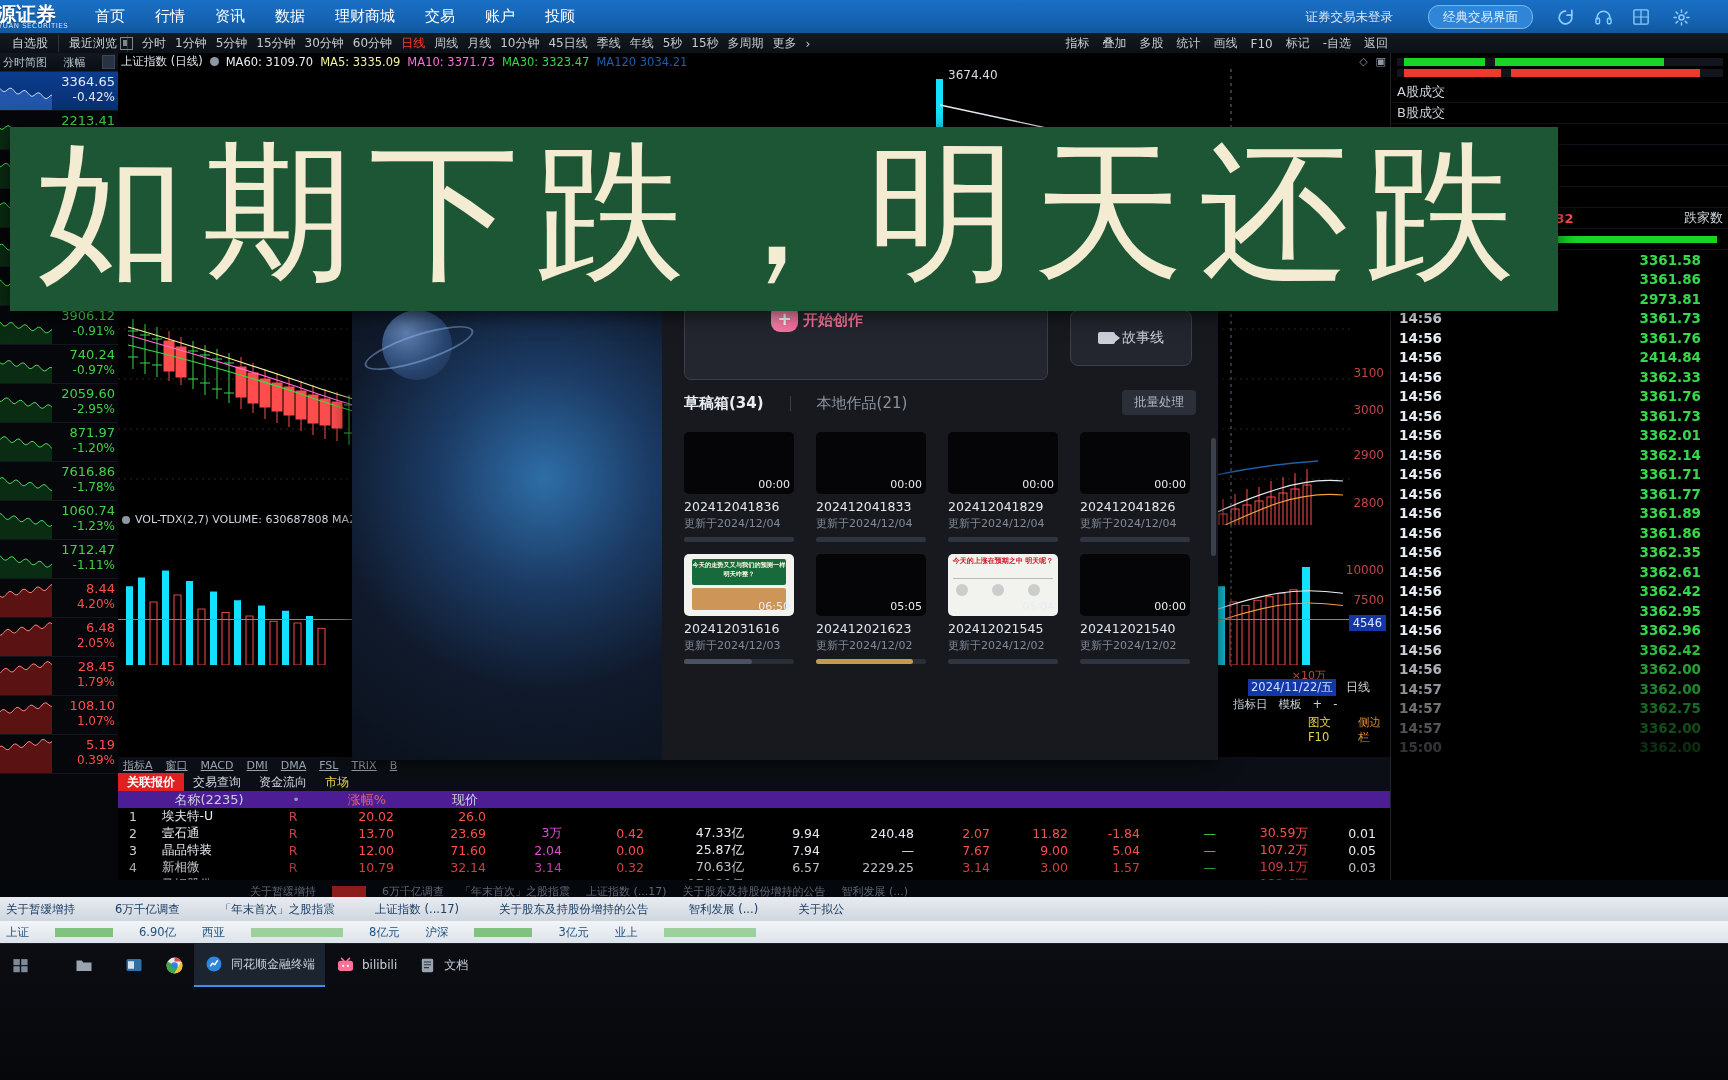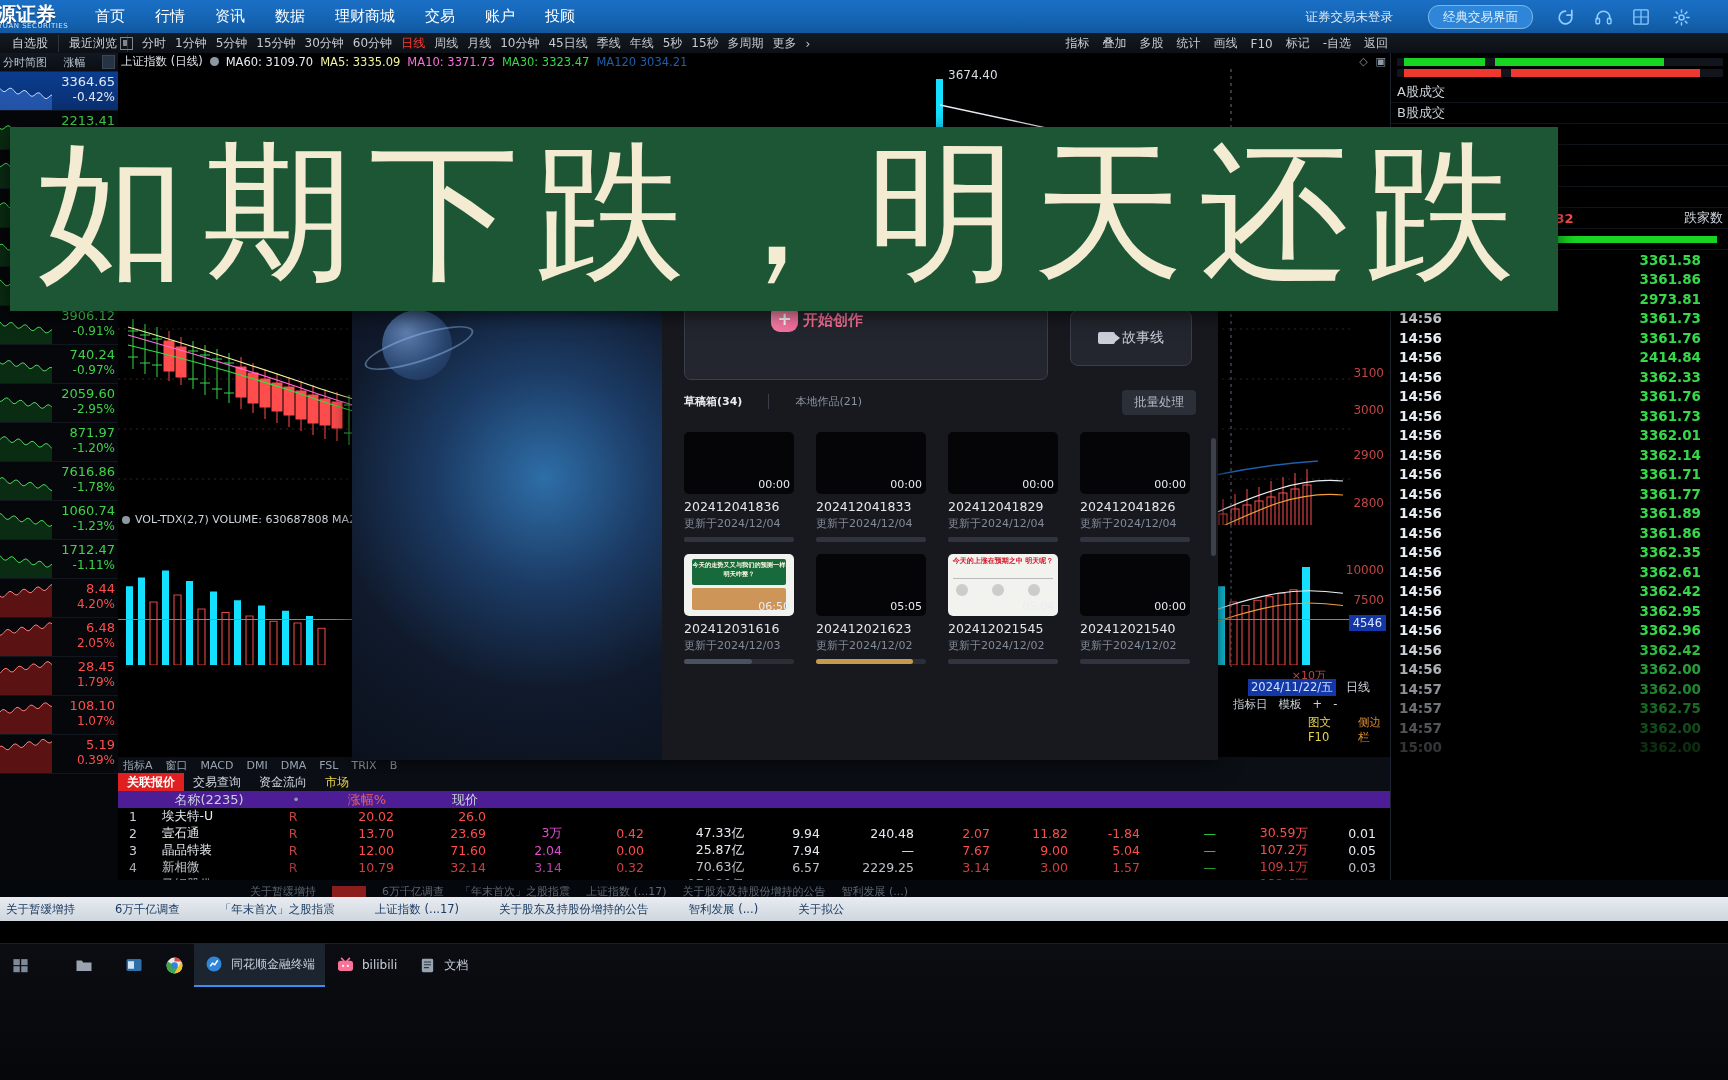--- a/index.html
+++ b/index.html
@@ -64,21 +64,21 @@
   .kchart{position:absolute;left:0;top:16px;width:1272px;height:600px;}
   .volpane{position:absolute;left:0;top:455px;width:1272px;height:160px;}
   .vol-title{position:absolute;left:4px;top:460px;color:#cfd6dd;font-size:11px;display:flex;align-items:center;gap:5px;}
   .vol-title .dot{width:8px;height:8px;border-radius:50%;background:#8d98a5;display:inline-block}
   .axis-lab{position:absolute;color:#c04545;font-size:12px;text-align:right;width:52px;}
   .datetag{position:absolute;background:#1437a8;color:#cfe0ff;font-size:11.5px;padding:1px 3px;}
   .pricetag{position:absolute;background:#1437a8;color:#dfe9ff;font-size:11.5px;padding:1px 4px;}
 
   
   .indicstrip{position:absolute;left:118px;top:757px;width:1272px;height:16px;background:#0b0f15;
-     color:#9aa4b0;font-size:11px;display:flex;align-items:center;gap:13px;padding-left:5px;overflow:hidden;}
+     color:#9aa4b0;font-size:11px;display:flex;align-items:center;gap:13px;padding-left:5px;overflow:hidden;text-decoration:underline;}
   .tabstrip{position:absolute;left:118px;top:773px;width:1272px;height:18px;background:#0b0f15;
      display:flex;align-items:center;gap:0px;overflow:hidden;}
   .tabstrip .t{padding:1px 9px;font-size:12px;color:#cfd6dd;}
   .tabstrip .t.act{background:#e02020;color:#fff;font-weight:bold;}
   .tabstrip .t.y{color:#e8d44a;}
   .qtable{position:absolute;left:118px;top:791px;width:1272px;height:89px;overflow:hidden;}
   .qhead{display:flex;align-items:center;height:17px;background:#4c1d95;color:#c9d1da;font-size:13px;}
   .qrow{display:flex;align-items:center;height:17px;font-size:12.5px;}
   .qc{flex:0 0 auto;text-align:right;padding-right:6px;}
 
@@ -111,21 +111,21 @@
   .createcard .lbl{position:absolute;left:118px;top:14px;color:#fb7299;font-size:15px;font-weight:bold;}
   .plusbadge{position:absolute;left:86px;top:8px;width:27px;height:27px;border-radius:9px;
     background:linear-gradient(145deg,#ff8fb0,#f26a9a);display:flex;align-items:center;justify-content:center;
     color:#fff;font-size:17px;font-weight:bold;}
   .storybtn{position:absolute;left:408px;top:20px;width:120px;height:54px;border-radius:8px;background:#23262e;
     border:1px solid #3a3f4b;display:flex;align-items:center;justify-content:center;gap:7px;color:#c9ced8;font-size:14px;}
   .storybtn .cam{width:17px;height:12px;border-radius:2px;background:#c9ced8;position:relative;}
   .storybtn .cam::after{content:"";position:absolute;right:-5px;top:2px;border-left:5px solid #c9ced8;
     border-top:4px solid transparent;border-bottom:4px solid transparent;}
   .btabs{position:absolute;left:22px;top:104px;display:flex;align-items:center;gap:26px;}
-  .btabs .tb{font-size:11px;color:#8c94a3;cursor:pointer;}
+  .btabs .tb{font-size:15px;color:#8c94a3;cursor:pointer;}
   .btabs .tb.on{color:#e9edf3;font-weight:bold;}
   .btabs .sep{width:1px;height:15px;background:#3a3f4b;}
   .batch{position:absolute;right:22px;top:100px;padding:4px 12px;border-radius:4px;background:#2b2f38;
     color:#aeb5c1;font-size:12.5px;}
   .grid{position:absolute;left:22px;top:142px;width:520px;}
   .grow{display:flex;gap:22px;margin-bottom:12px;}
   .gcell{width:110px;}
   .thumb{width:110px;height:62px;background:#050507;border-radius:5px;position:relative;overflow:hidden;}
   .thumb .dur{position:absolute;right:4px;bottom:3px;color:#e9edf3;font-size:11px;}
   .gtitle{color:#e3e7ee;font-size:12.5px;margin-top:5px;white-space:nowrap;}
@@ -1016,20 +1016,35 @@
     <div class="inner">
       <span>关于暂缓增持</span>
       <span>6万千亿调查</span>
       <span>「年末首次」之股指震</span>
       <span>上证指数 (...17)</span>
       <span>关于股东及持股份增持的公告</span>
       <span>智利发展 (...)</span>
       <span>关于拟公</span>
     </div>
   </div>
+  <div class="ticker2">
+    <div class="inner">
+      <span>上证</span>
+      <span class="gbar"></span>
+      <span>6.90亿</span>
+      <span>西亚</span>
+      <span class="gbar2"></span>
+      <span>8亿元</span>
+      <span>沪深</span>
+      <span class="gbar"></span>
+      <span>3亿元</span>
+      <span>业上</span>
+      <span class="gbar2"></span>
+    </div>
+  </div>
 
   <div class="taskbar">
     <div class="tb-items">
       <div class="tb-item">
         <span class="icn">
           <svg width="17" height="17" viewBox="0 0 24 24">
               <rect x="2" y="3" width="9" height="8.5" fill="#7e8a98"></rect>
               <rect x="13" y="3" width="9" height="8.5" fill="#7e8a98"></rect>
               <rect x="2" y="13" width="9" height="8.5" fill="#7e8a98"></rect>
               <rect x="13" y="13" width="9" height="8.5" fill="#7e8a98"></rect>

